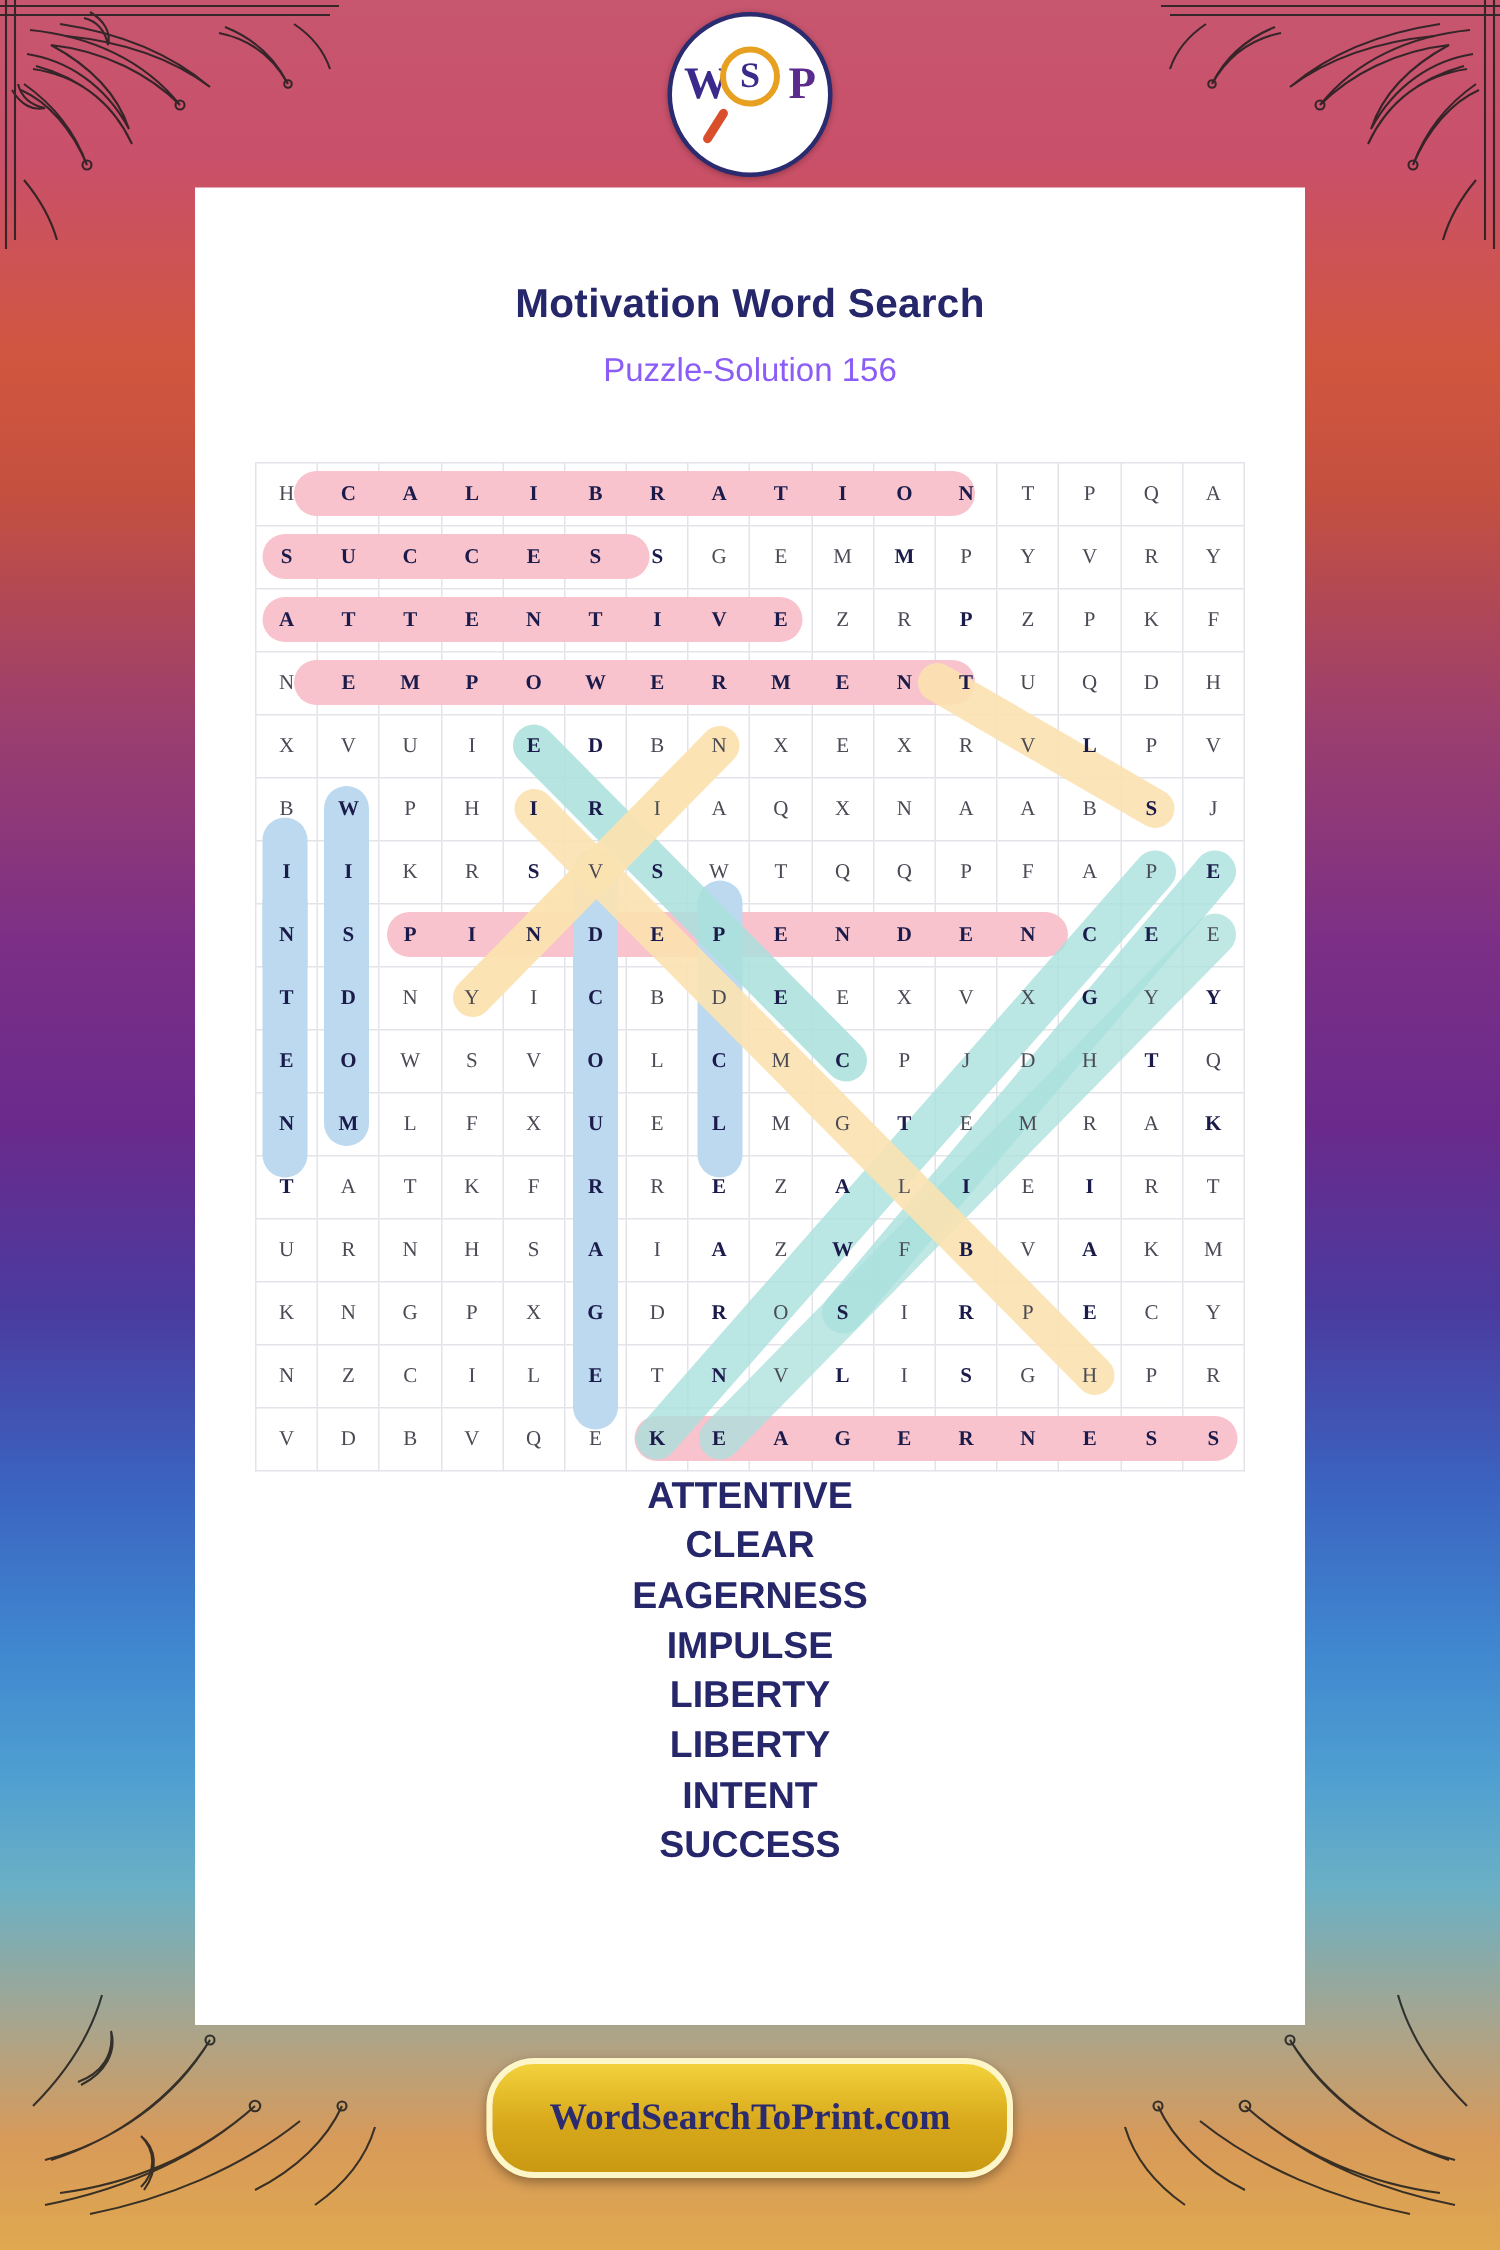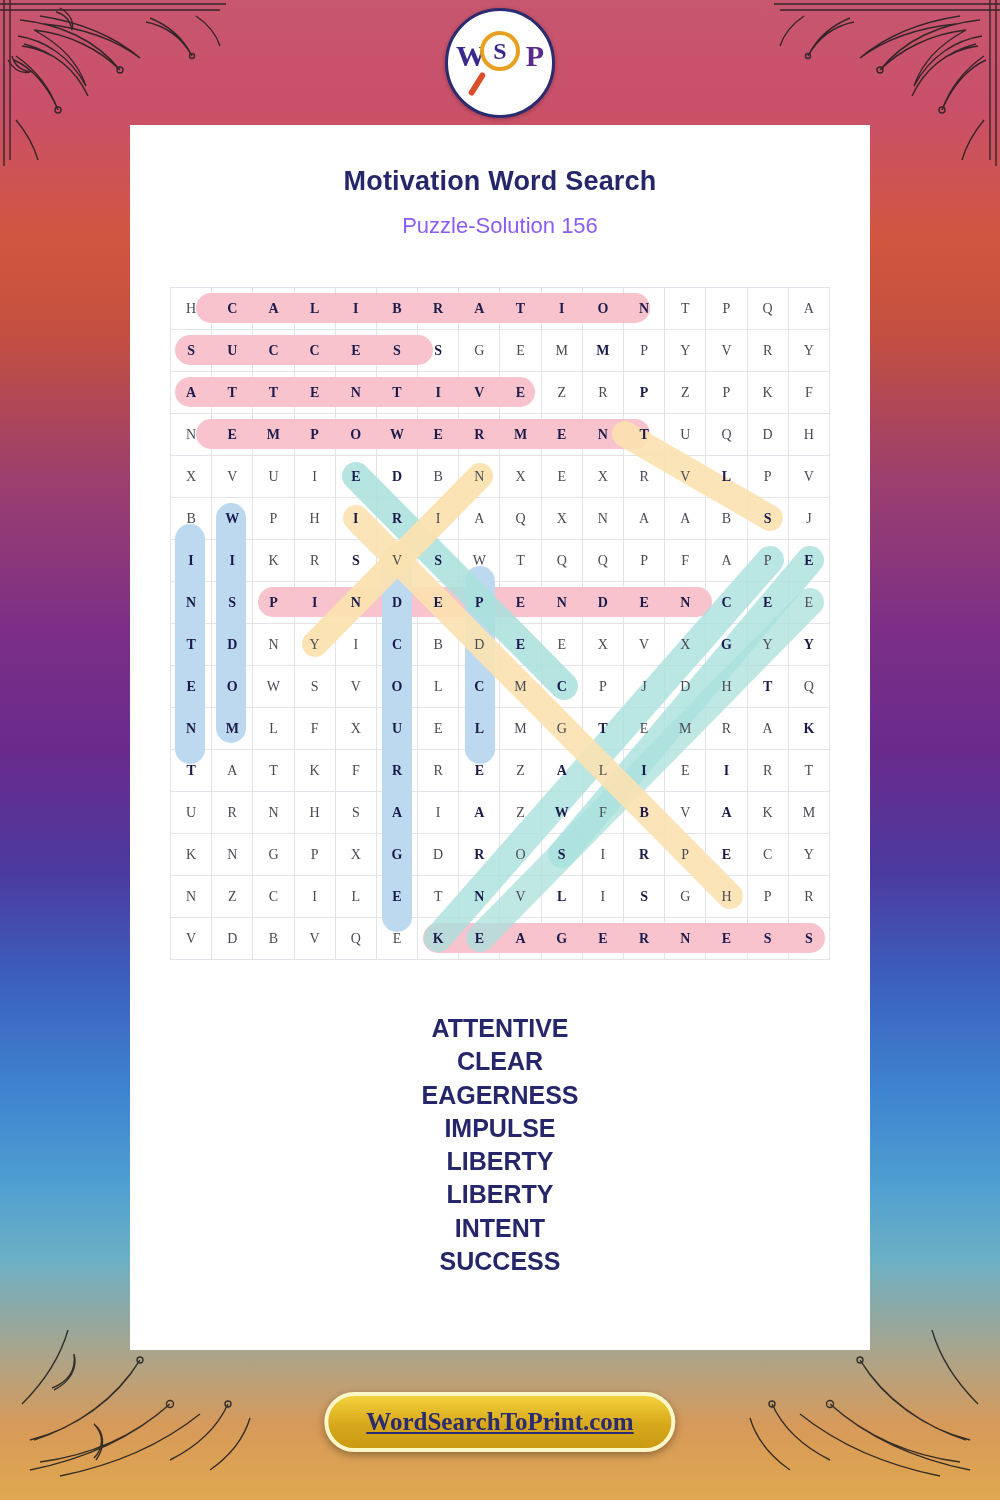--- a/index.html
+++ b/index.html
@@ -63,21 +63,21 @@
   }
 
   
   .sheet {
     position:absolute; left:130px; top:125px; width:740px; height:1225px;
     background:#fff;
     z-index:3;
   }
   .title {
     text-align:center; color:#26266b; font-weight:bold; font-size:27px;
-    margin-top:41px; letter-spacing:.2px;
+    margin-top:62px; letter-spacing:.2px;
   }
   .subtitle {
     text-align:center; color:#8b5cf6; font-weight:normal; font-size:22px;
     margin-top:16px;
   }
 
   
   .grid-wrap { position:relative; margin:48px auto 0; width:660px; }
   table.grid { border-collapse:collapse; width:660px; }
   table.grid td {
@@ -89,37 +89,36 @@
     position:relative; z-index:2;
   }
   table.grid td.hit { color:#1b1b4b; font-weight:bold; }
 
   
   .ov { position:absolute; left:0; top:0; width:660px; height:672px; z-index:1; pointer-events:none; }
 
   
   .lists {
     display:flex; justify-content:center; gap:100px;
-    margin-top:52px; color:#26266b; font-weight:bold; font-size:25px;
+    color:#26266b; font-weight:bold; font-size:25px;
     line-height:1.33;
   }
   .lists .col { text-align:center; }
 
   
   .footer-btn {
     position:absolute; left:50%; transform:translateX(-50%);
     bottom:48px; z-index:6;
-    padding:12px 38px; border-radius:32px;
+    padding:22px 38px; border-radius:32px;
     background:linear-gradient(to bottom,#f2d23c 0%, #d8a81b 55%, #c99a12 100%);
     border:4px solid #fdf6c8;
     box-shadow:0 3px 8px rgba(0,0,0,.35);
     color:#2b2b6f; font-weight:bold; font-size:25px;
     font-family:"Liberation Serif", serif;
     white-space:nowrap;
-    text-decoration:underline;
   }
 </style>
 </head>
 <body>
 
 <div class="corner c-tl">
   <svg viewBox="0 0 230 170" fill="none" stroke="#1d1d1d" stroke-width="1.4">
     <path d="M0 4 H226 M0 10 H220"></path>
     <path d="M4 0 V166 M10 0 V160"></path>
     <path d="M20 20 C60 24 96 40 120 70 C100 50 70 34 34 30 C60 44 78 62 86 86 C70 56 44 40 18 36"></path>

